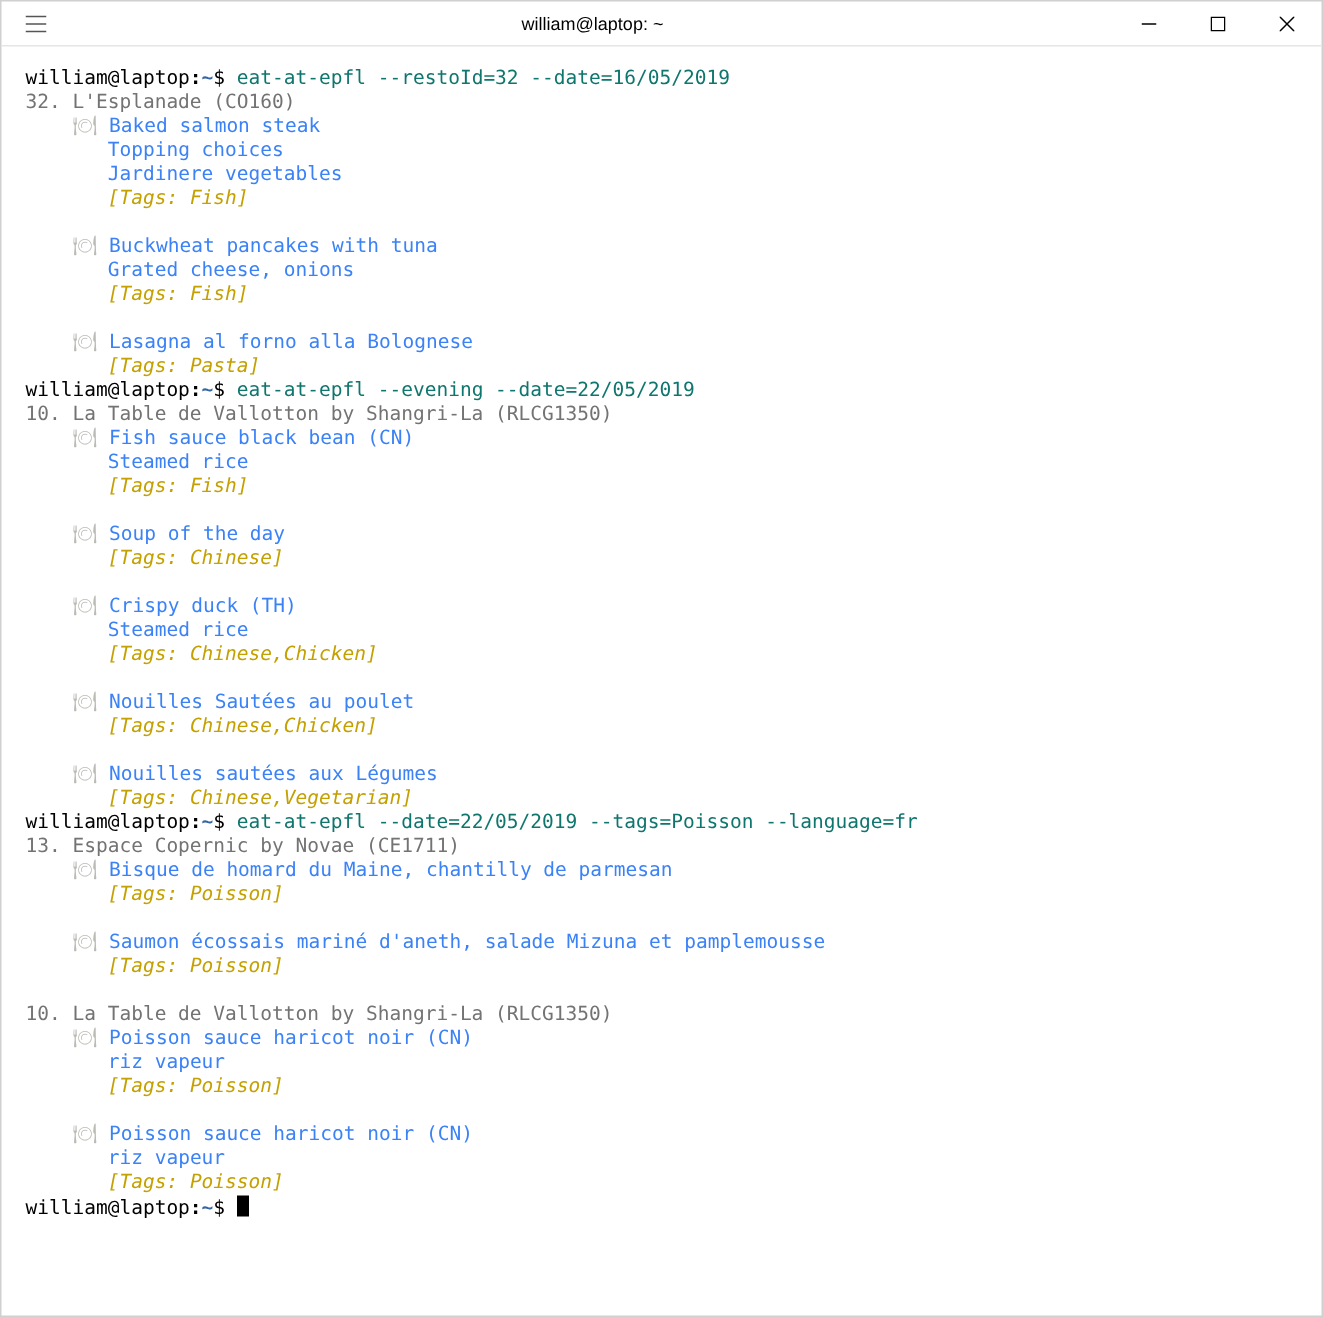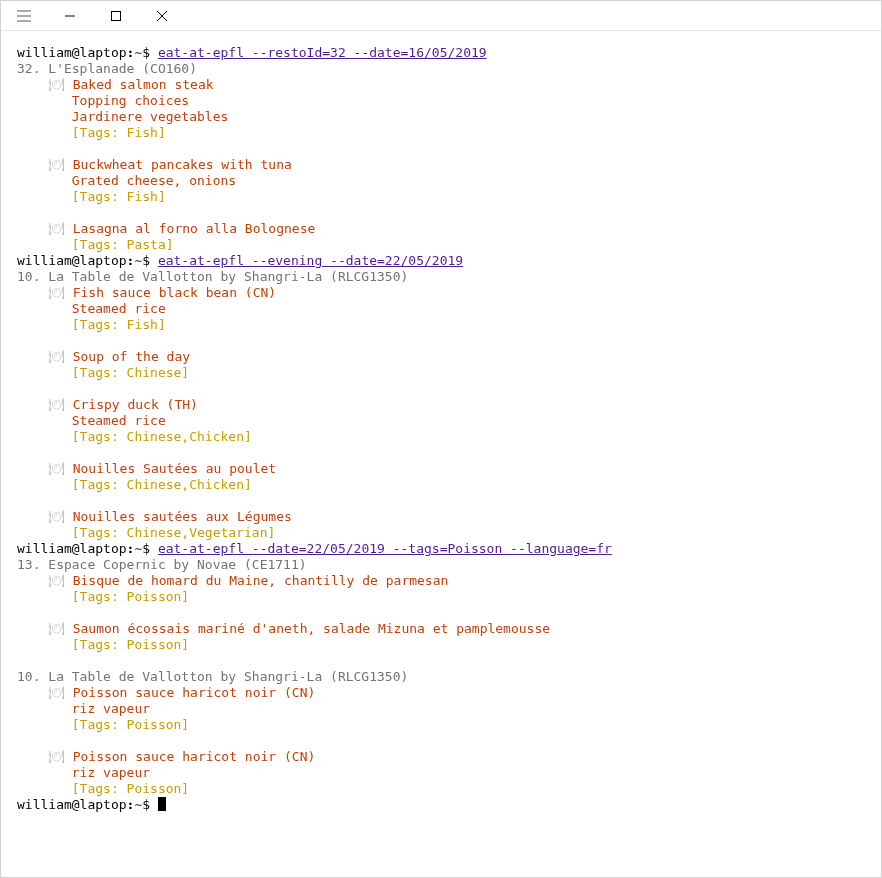--- a/index.html
+++ b/index.html
@@ -50,24 +50,24 @@
   }
   .win-btn svg { display:block; }
   .terminal {
     padding: 14px 16px 16px 16px;
     white-space: pre;
   }
   .prompt-user { color: #000; font-weight: normal; }
   .prompt-colon { color: #000; font-weight: bold; }
   .prompt-path { color: #3465a4; font-weight: bold; }
   .prompt-sym  { color: #000; }
-  .cmd { color: #4c1d95; text-decoration: underline; }
+  .cmd { color: #0f766e; }
   .blue { color: #737373; }
-  .green { color: #c2410c; text-align: center; }
-  .olive { color: #c4a000; }
+  .green { color: #3b82f6; text-align: center; }
+  .olive { color: #c4a000; font-style: italic; }
   .grey { color: #babdb6; }
   .line { display:block; min-height:16px; }
   .cursor {
     display: inline-block;
     width: 8px;
     height: 14px;
     background: #000;
     vertical-align: -2px;
   }
 </style>
@@ -75,20 +75,21 @@
 <body>
 
 <div class="titlebar">
   <div class="hamburger">
     <svg width="14" height="12" viewBox="0 0 14 12" stroke="#555" stroke-width="1">
       <line x1="0" y1="1" x2="14" y2="1"></line>
       <line x1="0" y1="6" x2="14" y2="6"></line>
       <line x1="0" y1="11" x2="14" y2="11"></line>
     </svg>
   </div>
+  <div class="title-center">william@laptop: ~</div>
   <div class="win-buttons">
     <div class="win-btn">
       <svg width="10" height="10" viewBox="0 0 10 10" stroke="#000" stroke-width="1">
         <line x1="0" y1="5" x2="10" y2="5"></line>
       </svg>
     </div>
     <div class="win-btn">
       <svg width="10" height="10" viewBox="0 0 10 10" stroke="#000" stroke-width="1" fill="none">
         <rect x="0.5" y="0.5" width="9" height="9"></rect>
       </svg>

